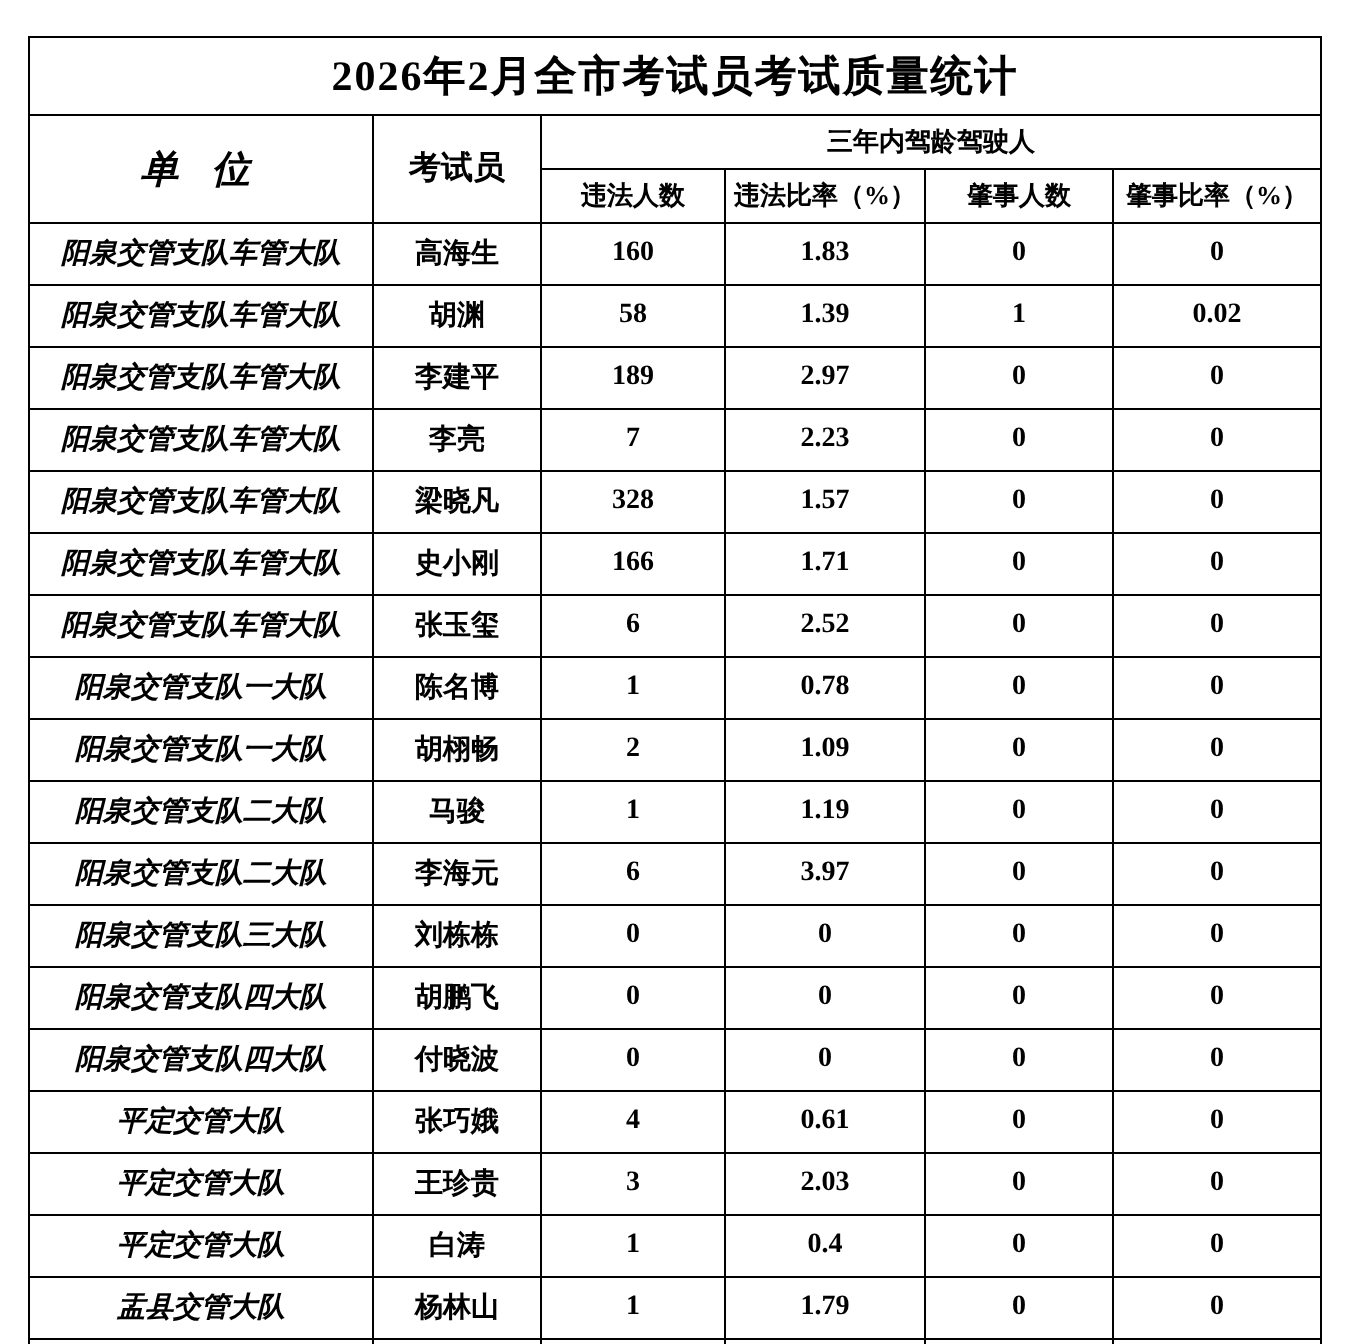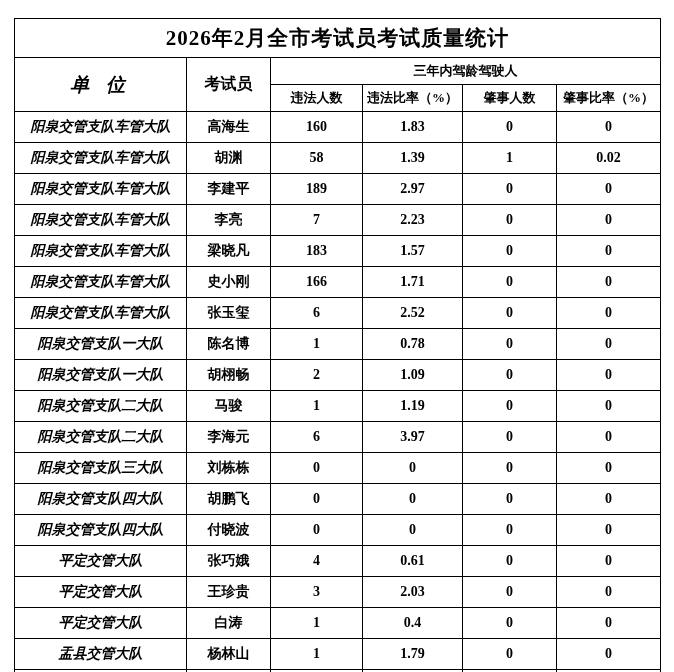--- a/index.html
+++ b/index.html
@@ -129,21 +129,21 @@
         <td class="c-unit">阳泉交管支队车管大队</td>
         <td class="c-name">李亮</td>
         <td class="c-num">7</td>
         <td class="c-num">2.23</td>
         <td class="c-num">0</td>
         <td class="c-num">0</td>
       </tr>
       <tr class="data-row">
         <td class="c-unit">阳泉交管支队车管大队</td>
         <td class="c-name">梁晓凡</td>
-        <td class="c-num">183</td>
+        <td class="c-num">328</td>
         <td class="c-num">1.57</td>
         <td class="c-num">0</td>
         <td class="c-num">0</td>
       </tr>
       <tr class="data-row">
         <td class="c-unit">阳泉交管支队车管大队</td>
         <td class="c-name">史小刚</td>
         <td class="c-num">166</td>
         <td class="c-num">1.71</td>
         <td class="c-num">0</td>

